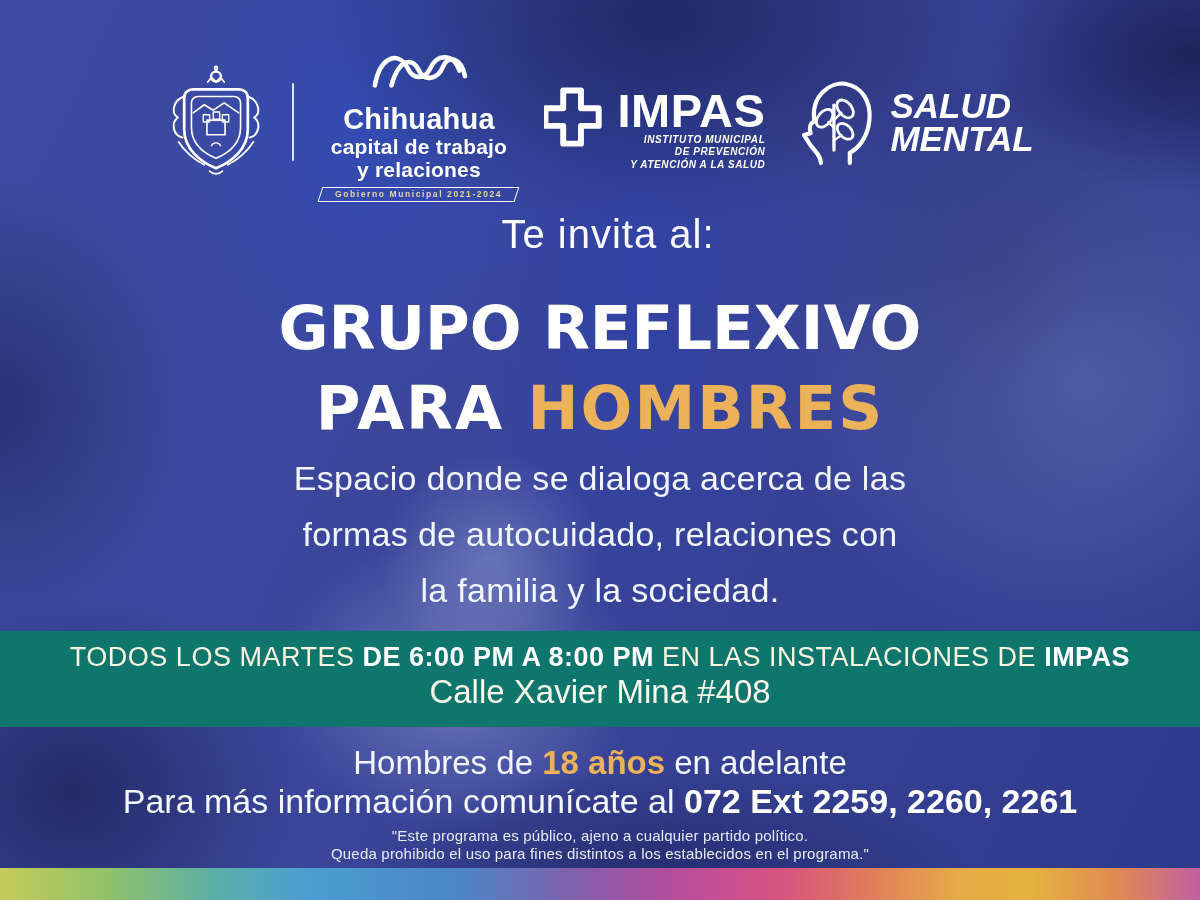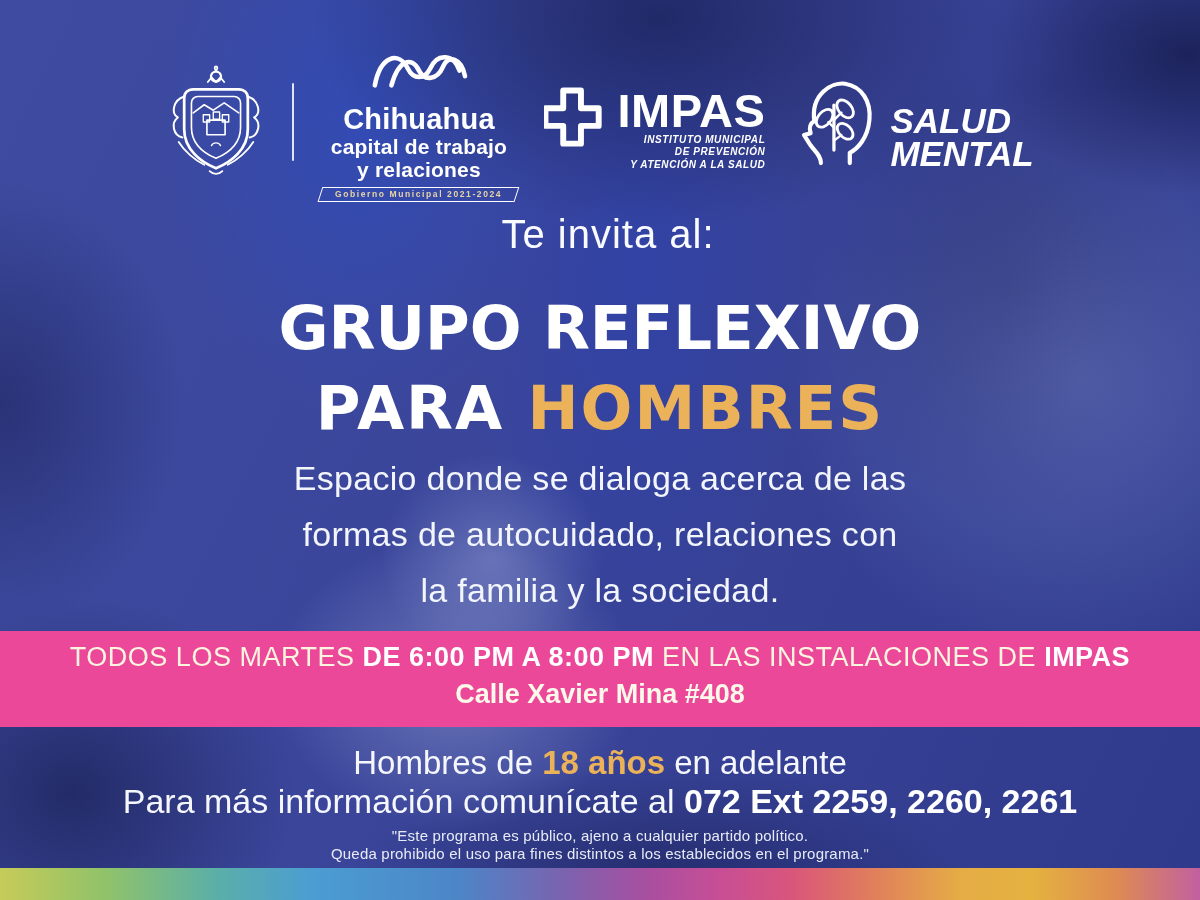--- a/index.html
+++ b/index.html
@@ -42,41 +42,41 @@
     transform:skewX(-18deg);
   }
   .chih-ribbon span{
     display:block;transform:skewX(18deg);
     font-size:8.5px;font-weight:bold;letter-spacing:1.6px;color:#E6D5A4;
   }
   .impas-lockup{display:flex;align-items:flex-start;gap:6px;}
   .impas-text{display:flex;flex-direction:column;align-items:flex-end;margin-top:14px;}
   .impas-acronym{font-size:47px;font-weight:800;letter-spacing:0.5px;line-height:1;}
   .impas-sub{font-size:10px;font-style:italic;font-weight:bold;letter-spacing:0.6px;line-height:1.25;text-align:center;}
-  .sm-lockup{display:flex;align-items:flex-end;gap:15px;}
+  .sm-lockup{display:flex;align-items:center;gap:15px;}
   .sm-text{font-size:35px;font-weight:800;font-style:italic;line-height:0.95;letter-spacing:0px;}
 
   
   .invite{position:absolute;top:212px;left:0;right:0;text-align:center;
     font-size:40px;font-weight:normal;letter-spacing:1px;color:#FAFBFF;padding-left:16px;}
   .title{position:absolute;top:288px;left:0;right:0;text-align:center;
     font-family:"DejaVu Sans",sans-serif;font-weight:800;font-size:61px;line-height:80px;color:#FFFFFF;}
   .title .hl{color:#EBB259;}
   .title .l2{letter-spacing:2px;}
   .desc{position:absolute;top:450px;left:0;right:0;text-align:center;
     font-size:34px;line-height:56px;font-weight:normal;color:#F3F5FC;letter-spacing:0.3px;}
 
   
   .band{
     position:absolute;top:631px;left:0;width:100%;height:96px;
-    background:#ec4899;text-align:center;
+    background:#0f766e;text-align:center;
   }
   .band-line1{margin-top:11px;font-size:27px;letter-spacing:0.5px;color:#FBF5E0;white-space:nowrap;}
   .band-line1 .b{font-weight:bold;color:#FFFFFF;}
-  .band-line2{margin-top:6px;font-size:27px;color:#FCF8EA;font-weight:bold;}
+  .band-line2{font-size:33px;color:#FCF8EA;}
 
   
   .audience{position:absolute;top:744px;left:0;right:0;text-align:center;
     font-size:33px;color:#F5F7FD;}
   .audience .hl{color:#EBB259;font-weight:bold;}
   .contact{position:absolute;top:782px;left:0;right:0;text-align:center;
     font-size:34px;color:#F5F7FD;}
   .contact .b{font-weight:bold;color:#FFFFFF;}
   .legal{position:absolute;top:827px;left:0;right:0;text-align:center;
     font-size:15px;line-height:17.5px;color:#E8EBF6;letter-spacing:0.2px;}

